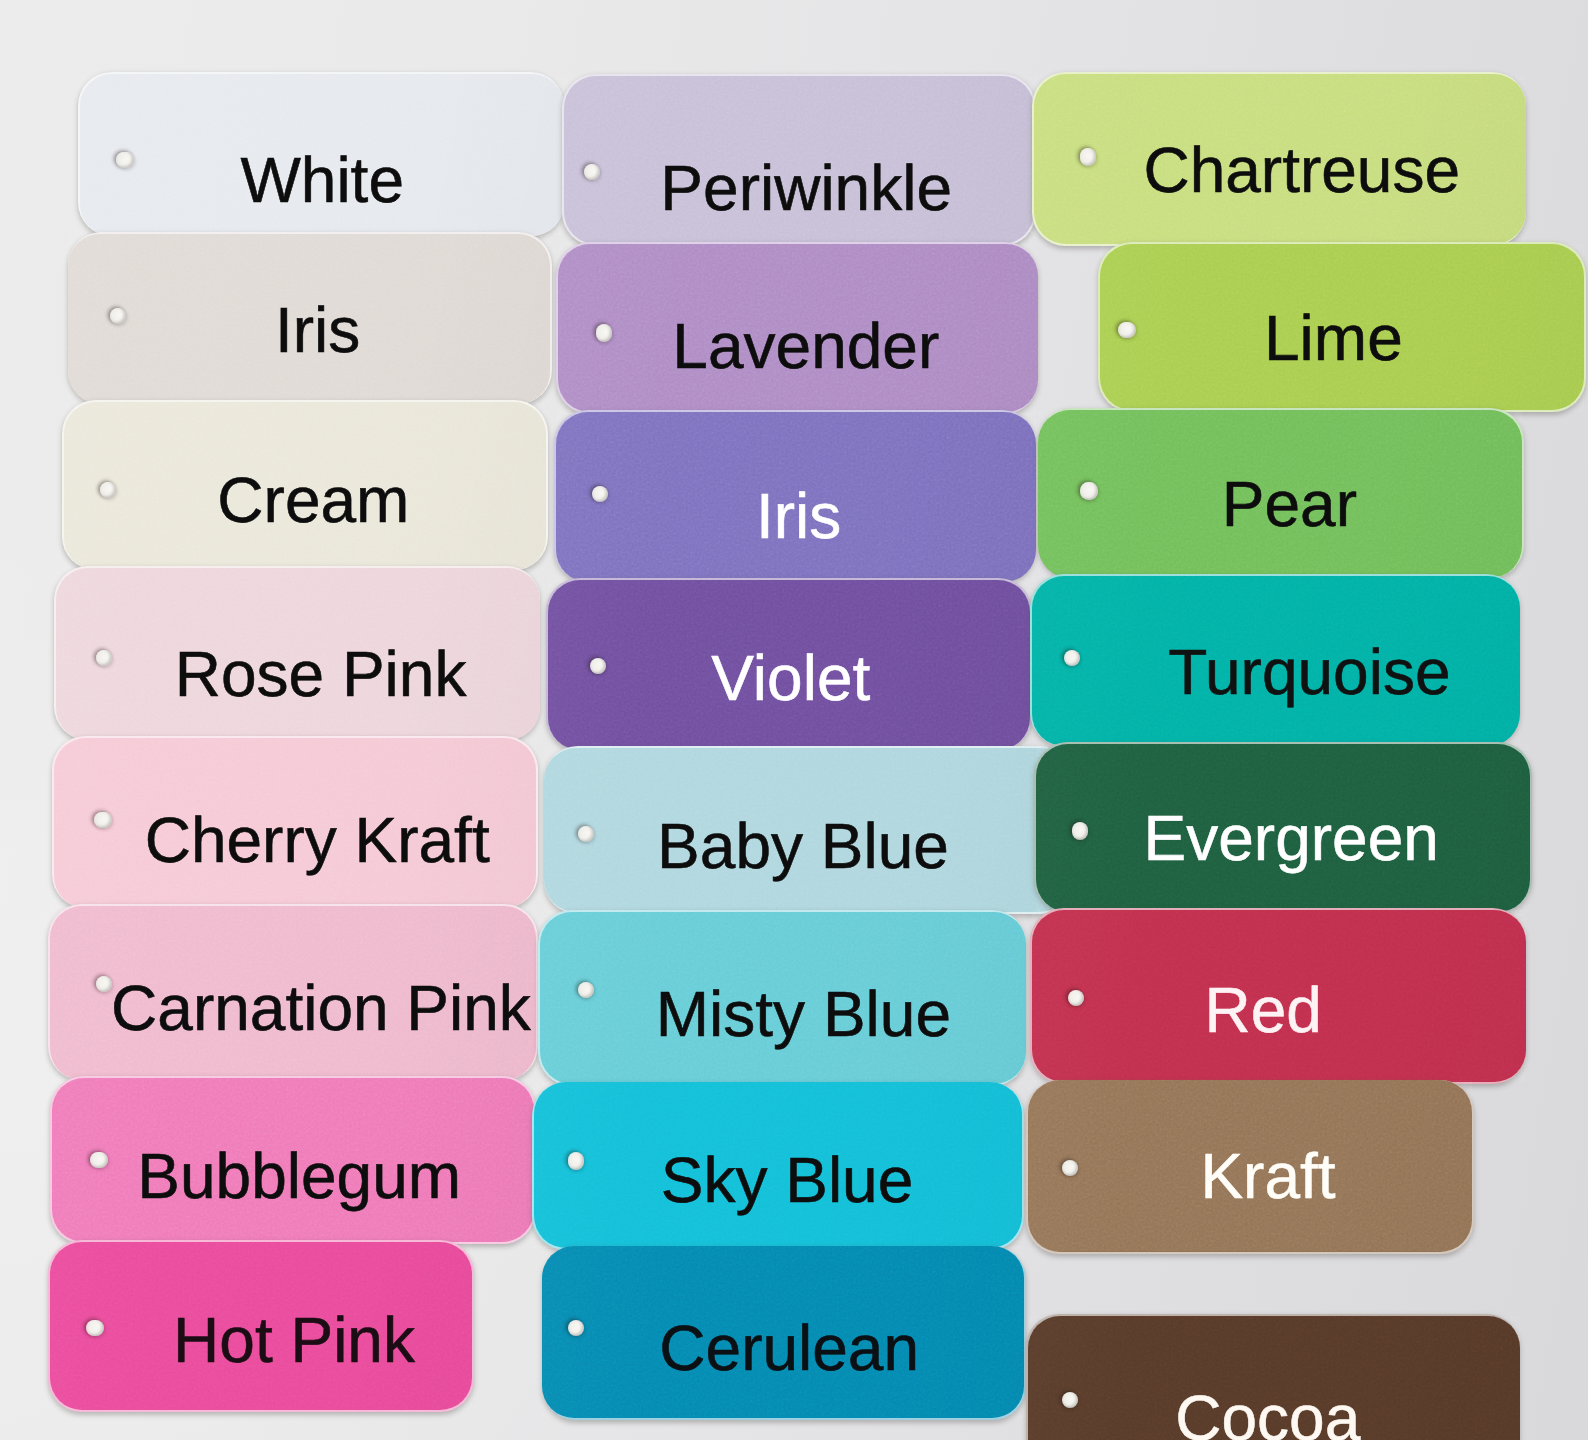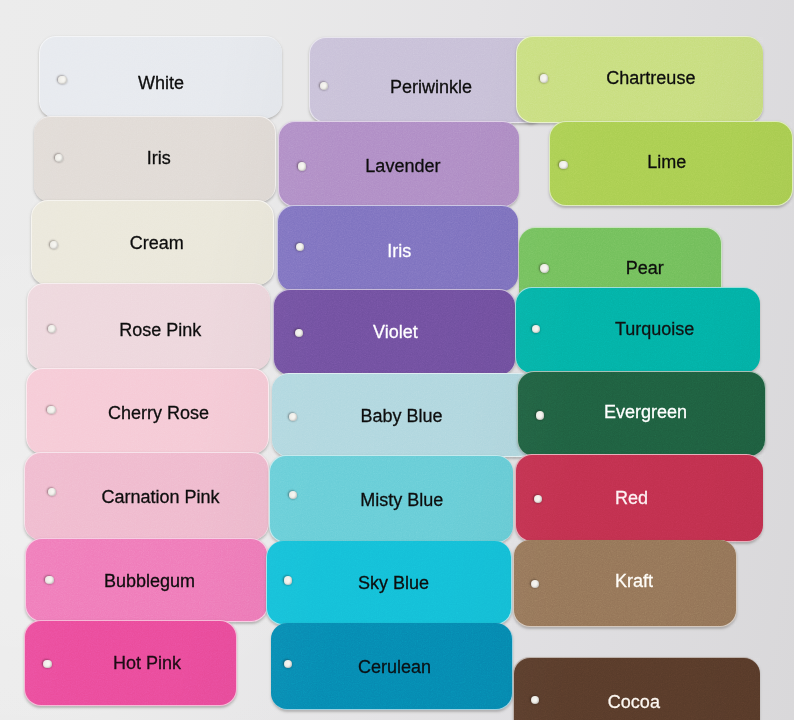--- a/index.html
+++ b/index.html
@@ -46,21 +46,21 @@
     background:radial-gradient(circle at 58% 44%, #f8f7f3 0%, #f0efea 52%, rgba(228,225,220,0.88) 84%, rgba(216,212,207,0.46) 100%);
     box-shadow:
       -1.0px -0.5px 1.9px 0.2px rgba(34,24,22,0.38),
       0.6px 0.9px 1.7px 0.2px rgba(34,24,22,0.12),
       -1.1px -0.7px 1.3px rgba(0,0,0,0.16) inset;
   }
   .label{
     position:absolute;
     white-space:nowrap;
     font-weight:400;
-    font-size:18px;
+    font-size:32px;
     line-height:1;
     letter-spacing:0px;
     transform:translateX(-50%);
     -webkit-text-stroke:0.28px currentColor;
     paint-order:stroke fill;
     text-align:right;
   }
 </style>
 </head>
 <body>
@@ -110,21 +110,21 @@
       <div class="shade"></div>
       <div class="hole" style="left: 19.95px; top: 40.85px;"></div>
       <div class="label" style="color: rgb(13, 13, 13); left: 132.7px; top: 36.8px;">Rose Pink</div>
     </div>
     <div class="tag" style="left: 27.1px; top: 369px; width: 241px; height: 84.6px; --c: #f6cad6; --e: rgb(250,233,238);">
       <div class="edge"></div>
       <div class="face"></div>
       <div class="grain"></div>
       <div class="shade"></div>
       <div class="hole" style="left: 20.15px; top: 37.05px;"></div>
-      <div class="label" style="color: rgb(13, 13, 13); left: 131.5px; top: 35.3px;">Cherry Rose</div>
+      <div class="label" style="color: rgb(13, 13, 13); left: 131.5px; top: 35.3px;">Cherry Kraft</div>
     </div>
     <div class="tag" style="left: 24.8px; top: 453px; width: 243px; height: 86.6px; padding-left: 13px; --c: #f0bace; --e: rgb(247,227,235);">
       <div class="edge"></div>
       <div class="face"></div>
       <div class="grain"></div>
       <div class="shade"></div>
       <div class="hole" style="left: 22.95px; top: 34.85px;"></div>
       <div class="label" style="color: rgb(13, 13, 13); left: 135.7px; top: 34.5px;">Carnation Pink</div>
     </div>
     <div class="tag" style="left: 26.1px; top: 539px; width: 241px; height: 82.4px; --c: #f07ab9; --e: rgb(247,203,227);">
@@ -136,21 +136,21 @@
       <div class="label" style="color: rgb(13, 13, 13); left: 123.5px; top: 32.6px;">Bubblegum</div>
     </div>
     <div class="tag" style="left: 25px; top: 620.8px; width: 211px; height: 84px; --c: #eb4b9b; --e: rgb(246,185,215);">
       <div class="edge"></div>
       <div class="face"></div>
       <div class="grain"></div>
       <div class="shade"></div>
       <div class="hole" style="left: 18.35px; top: 39.05px;"></div>
       <div class="label" style="color: rgb(28, 12, 20); left: 122px; top: 33.4px;">Hot Pink</div>
     </div>
-    <div class="tag" style="left: 281.8px; top: 38px; width: 235px; height: 84.1px; margin-left: 28px; --c: #c8c0d8; --e: rgb(232,229,238);">
+    <div class="tag" style="left: 281.8px; top: 38px; width: 235px; height: 84.1px; --c: #c8c0d8; --e: rgb(232,229,238);">
       <div class="edge"></div>
       <div class="face"></div>
       <div class="grain"></div>
       <div class="shade"></div>
       <div class="hole" style="left: 9.75px; top: 43.85px;"></div>
       <div class="label" style="color: rgb(13, 13, 13); left: 121.3px; top: 39.5px;">Periwinkle</div>
     </div>
     <div class="tag" style="left: 278.6px; top: 121.5px; width: 240px; height: 84.9px; --c: #af8cc5; --e: rgb(223,209,231);">
       <div class="edge"></div>
       <div class="face"></div>
@@ -216,21 +216,21 @@
       <div class="label" style="color: rgb(13, 13, 13); left: 134.2px; top: 32.2px;">Chartreuse</div>
     </div>
     <div class="tag" style="left: 517.8px; top: 121.5px; width: 242px; height: 83.9px; margin-left: 32px; --c: #aace50; --e: rgb(221,235,187);">
       <div class="edge"></div>
       <div class="face"></div>
       <div class="grain"></div>
       <div class="shade"></div>
       <div class="hole" style="left: 9.55px; top: 39.15px;"></div>
       <div class="label" style="color: rgb(13, 13, 13); left: 116.9px; top: 31.8px;">Lime</div>
     </div>
-    <div class="tag" style="left: 519.3px; top: 204.8px; width: 202px; height: 83.8px; margin-top: 23px; --c: #72bf5b; --e: rgb(200,229,191);">
+    <div class="tag" style="left: 519.3px; top: 204.8px; width: 242px; height: 83.8px; --c: #72bf5b; --e: rgb(200,229,191);">
       <div class="edge"></div>
       <div class="face"></div>
       <div class="grain"></div>
       <div class="shade"></div>
       <div class="hole" style="left: 20.95px; top: 36.65px;"></div>
       <div class="label" style="color: rgb(13, 13, 13); left: 125.4px; top: 31.5px;">Pear</div>
     </div>
     <div class="tag" style="left: 515.6px; top: 288px; width: 244px; height: 84.5px; --c: #02b1a6; --e: rgb(157,224,219);">
       <div class="edge"></div>
       <div class="face"></div>

